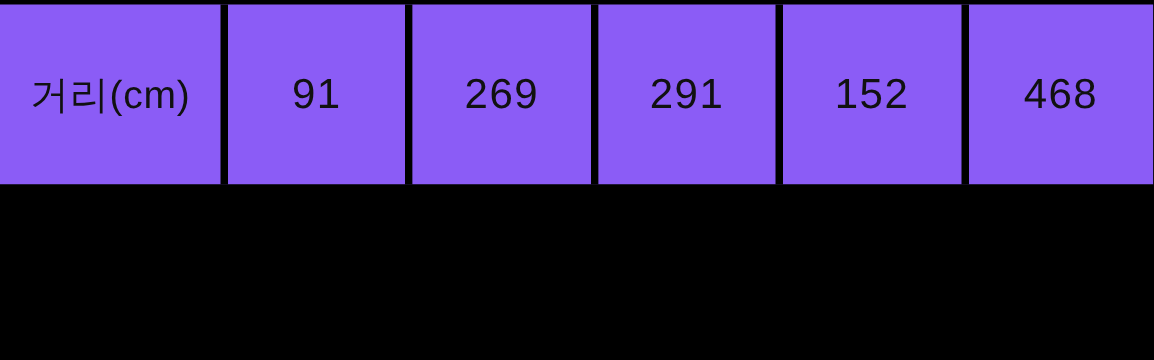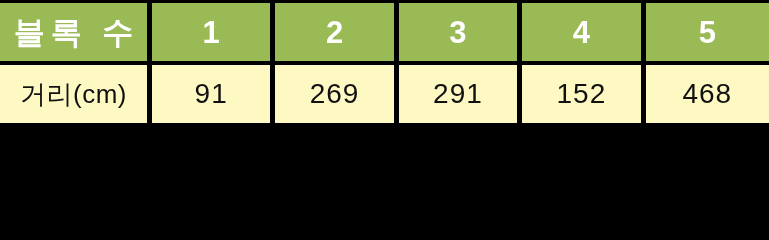--- a/index.html
+++ b/index.html
@@ -46,21 +46,21 @@
     background: #9ABA56;
     color: #FFFFFF;
     height: 58px;
     border-right: 5px solid #000000;
     border-bottom: 4px solid #000000;
   }
   tr.header-row td:last-child { border-right: none; }
 
   
   tr.body-row td {
-    background: #fef9c3;
+    background: #8b5cf6;
     color: #111111;
     height: 58px;
     border-right: 5px solid #000000;
   }
   tr.body-row td:last-child { border-right: none; }
 
   
   col.c-label { width: 152px; }
   col.c-data  { width: 123.4px; }
 
@@ -120,40 +120,20 @@
     <table class="data-table">
       <colgroup>
         <col class="c-label">
         <col class="c-data">
         <col class="c-data">
         <col class="c-data">
         <col class="c-data">
         <col class="c-data">
       </colgroup>
       <tbody>
-        <tr class="header-row">
-          <td>
-            <span class="hdr-label">블록 수</span>
-          </td>
-          <td>
-            <span class="hdr-num">1</span>
-          </td>
-          <td>
-            <span class="hdr-num">2</span>
-          </td>
-          <td>
-            <span class="hdr-num">3</span>
-          </td>
-          <td>
-            <span class="hdr-num">4</span>
-          </td>
-          <td>
-            <span class="hdr-num">5</span>
-          </td>
-        </tr>
         <tr class="body-row">
           <td>
             <span class="row-label">거리(cm)</span>
           </td>
           <td>
             <span class="row-num">91</span>
           </td>
           <td>
             <span class="row-num">269</span>
           </td>

